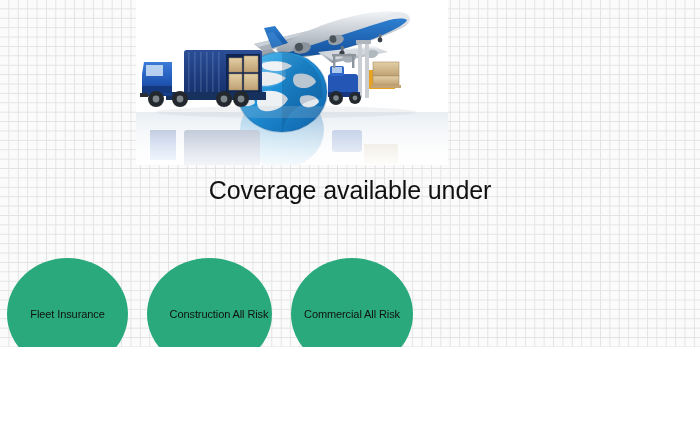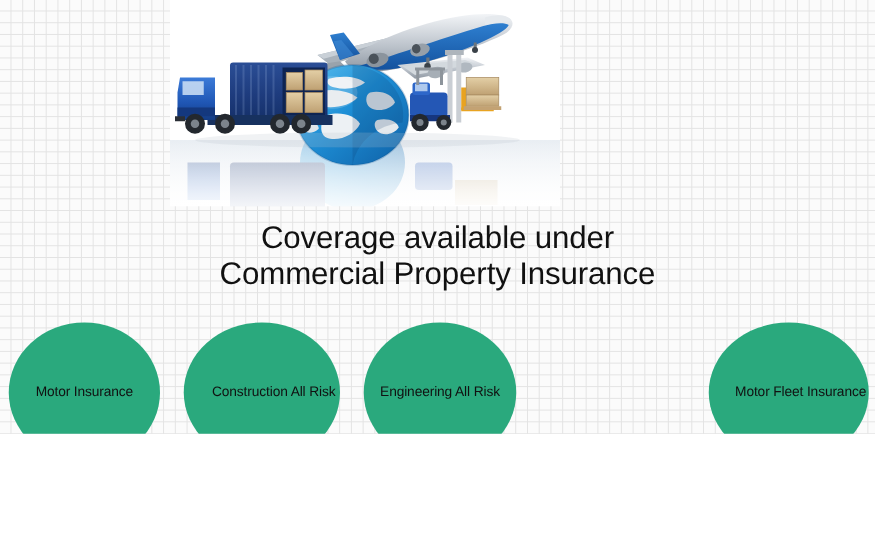--- a/index.html
+++ b/index.html
@@ -272,37 +272,33 @@
         <circle cx="200" cy="98" r="2.8" fill="#7C848C"></circle>
         <circle cx="219" cy="98" r="2.4" fill="#7C848C"></circle>
       </g>
 
       <ellipse cx="150" cy="112" rx="130" ry="6" fill="#B9C4CE" opacity="0.22"></ellipse>
     </svg>
   </div>
 
   <div id="title">
     <span class="line">Coverage available under</span>
-    <span class="line">Commercial Property Insurance</span>
   </div>
 
   <div id="circle-row">
 
     <div class="bubble b0">
-      <span class="bubble-label">Motor Insurance</span>
+      <span class="bubble-label">Fleet Insurance</span>
     </div>
 
     <div class="bubble b1">
       <span class="bubble-label">Construction All Risk</span>
     </div>
 
     <div class="bubble b2">
-      <span class="bubble-label">Engineering All Risk</span>
+      <span class="bubble-label">Commercial All Risk</span>
     </div>
 
 
-    <div class="bubble b4">
-      <span class="bubble-label">Motor Fleet Insurance</span>
-    </div>
 
   </div>
 
 </div>
 
 </body></html>

